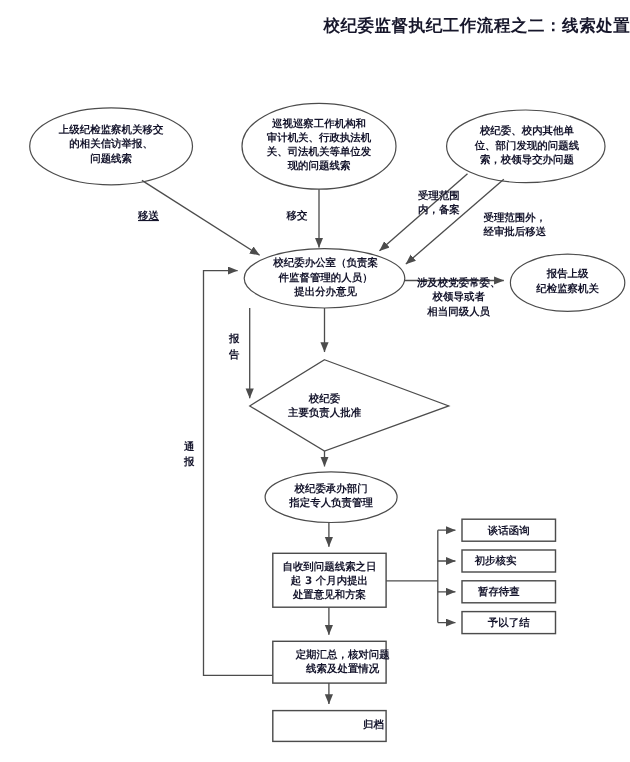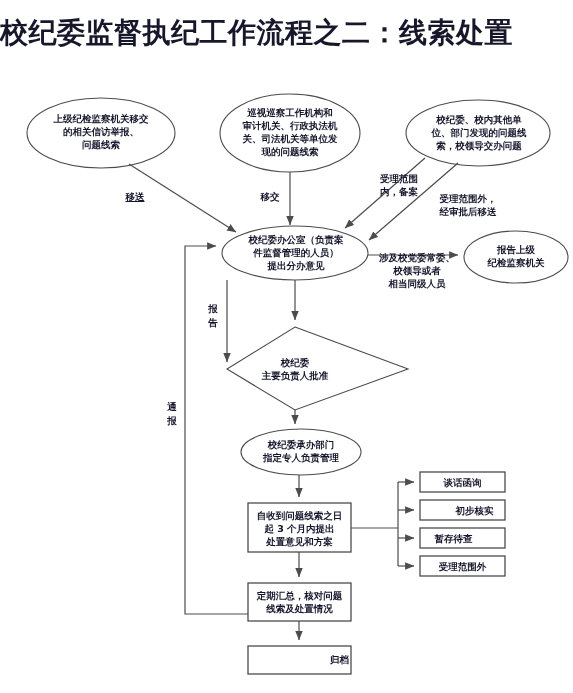--- a/index.html
+++ b/index.html
@@ -19,22 +19,22 @@
     position: relative;
     width: 573px;
     height: 693px;
     background: #ffffff;
   }
   #flow-title {
     position: absolute;
     top: 14px;
     left: 0;
     width: 573px;
-    text-align: left;
-    font-size: 28px;
+    text-align: right;
+    font-size: 15px;
     font-weight: bold;
     letter-spacing: 0.5px;
     color: #17172b;
     font-family: "DejaVu Sans", "Liberation Sans", sans-serif;
   }
   svg#flow-canvas {
     position: absolute;
     top: 0;
     left: 0;
     width: 573px;
@@ -176,27 +176,27 @@
 
   <div class="node-text" style="left:242px; top:439px; width:118px;font-family:Liberation Serif, serif;">校纪委承办部门
 指定专人负责管理</div>
 
   <div class="node-text" style="left:250px; top:509px; width:99px;">自收到问题线索之日
 起 3 个月内提出
 处置意见和方案</div>
 
   <div class="node-text" style="left:420px; top:476px; width:85px;">谈话函询</div>
 
-  <div class="node-text" style="left:432px; top:504px; width:85px;text-align:center;">初步核实</div>
+  <div class="node-text" style="left:408px; top:504px; width:85px;text-align:center;">初步核实</div>
 
   <div class="node-text" style="left:420px; top:532px; width:67px;">暂存待查</div>
 
-  <div class="node-text" style="left:420px; top:560px; width:85px;">受理范围外</div>
-
-  <div class="node-text" style="left:250px; top:589px; width:99px;">定期汇总，核对问题
+  <div class="node-text" style="left:420px; top:560px; width:85px;">予以了结</div>
+
+  <div class="node-text" style="left:262px; top:589px; width:99px;">定期汇总，核对问题
 线索及处置情况</div>
 
   <div class="node-text" style="left:250px; top:653px; width:99px;text-align:right;">归档</div>
 
   <div class="edge-label" style="left:118px; top:190px; width:34px;text-decoration:underline;">移送</div>
 
   <div class="edge-label" style="left:253px; top:190px; width:34px;">移交</div>
 
   <div class="edge-label" style="left:369px; top:172px; width:60px;">受理范围
 内，备案</div>

